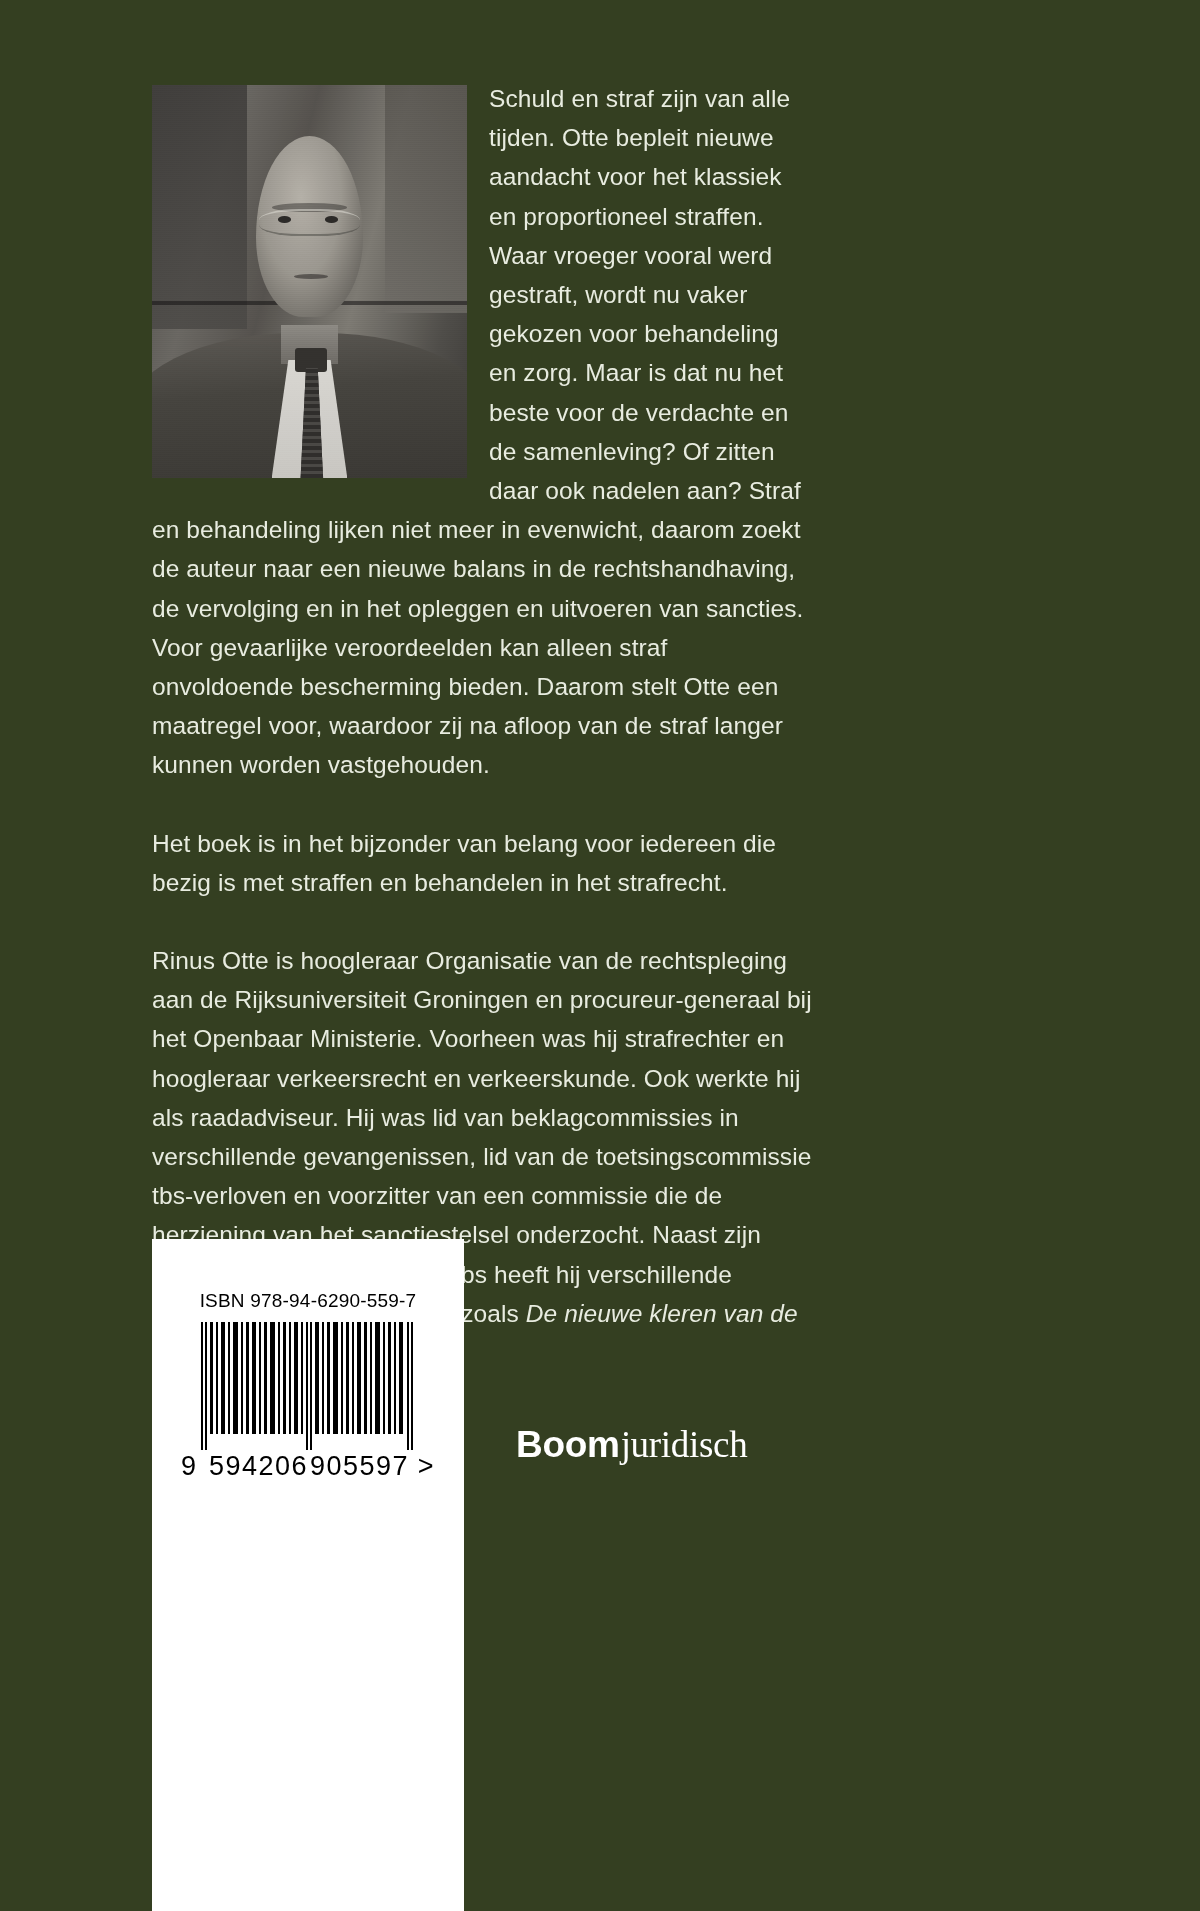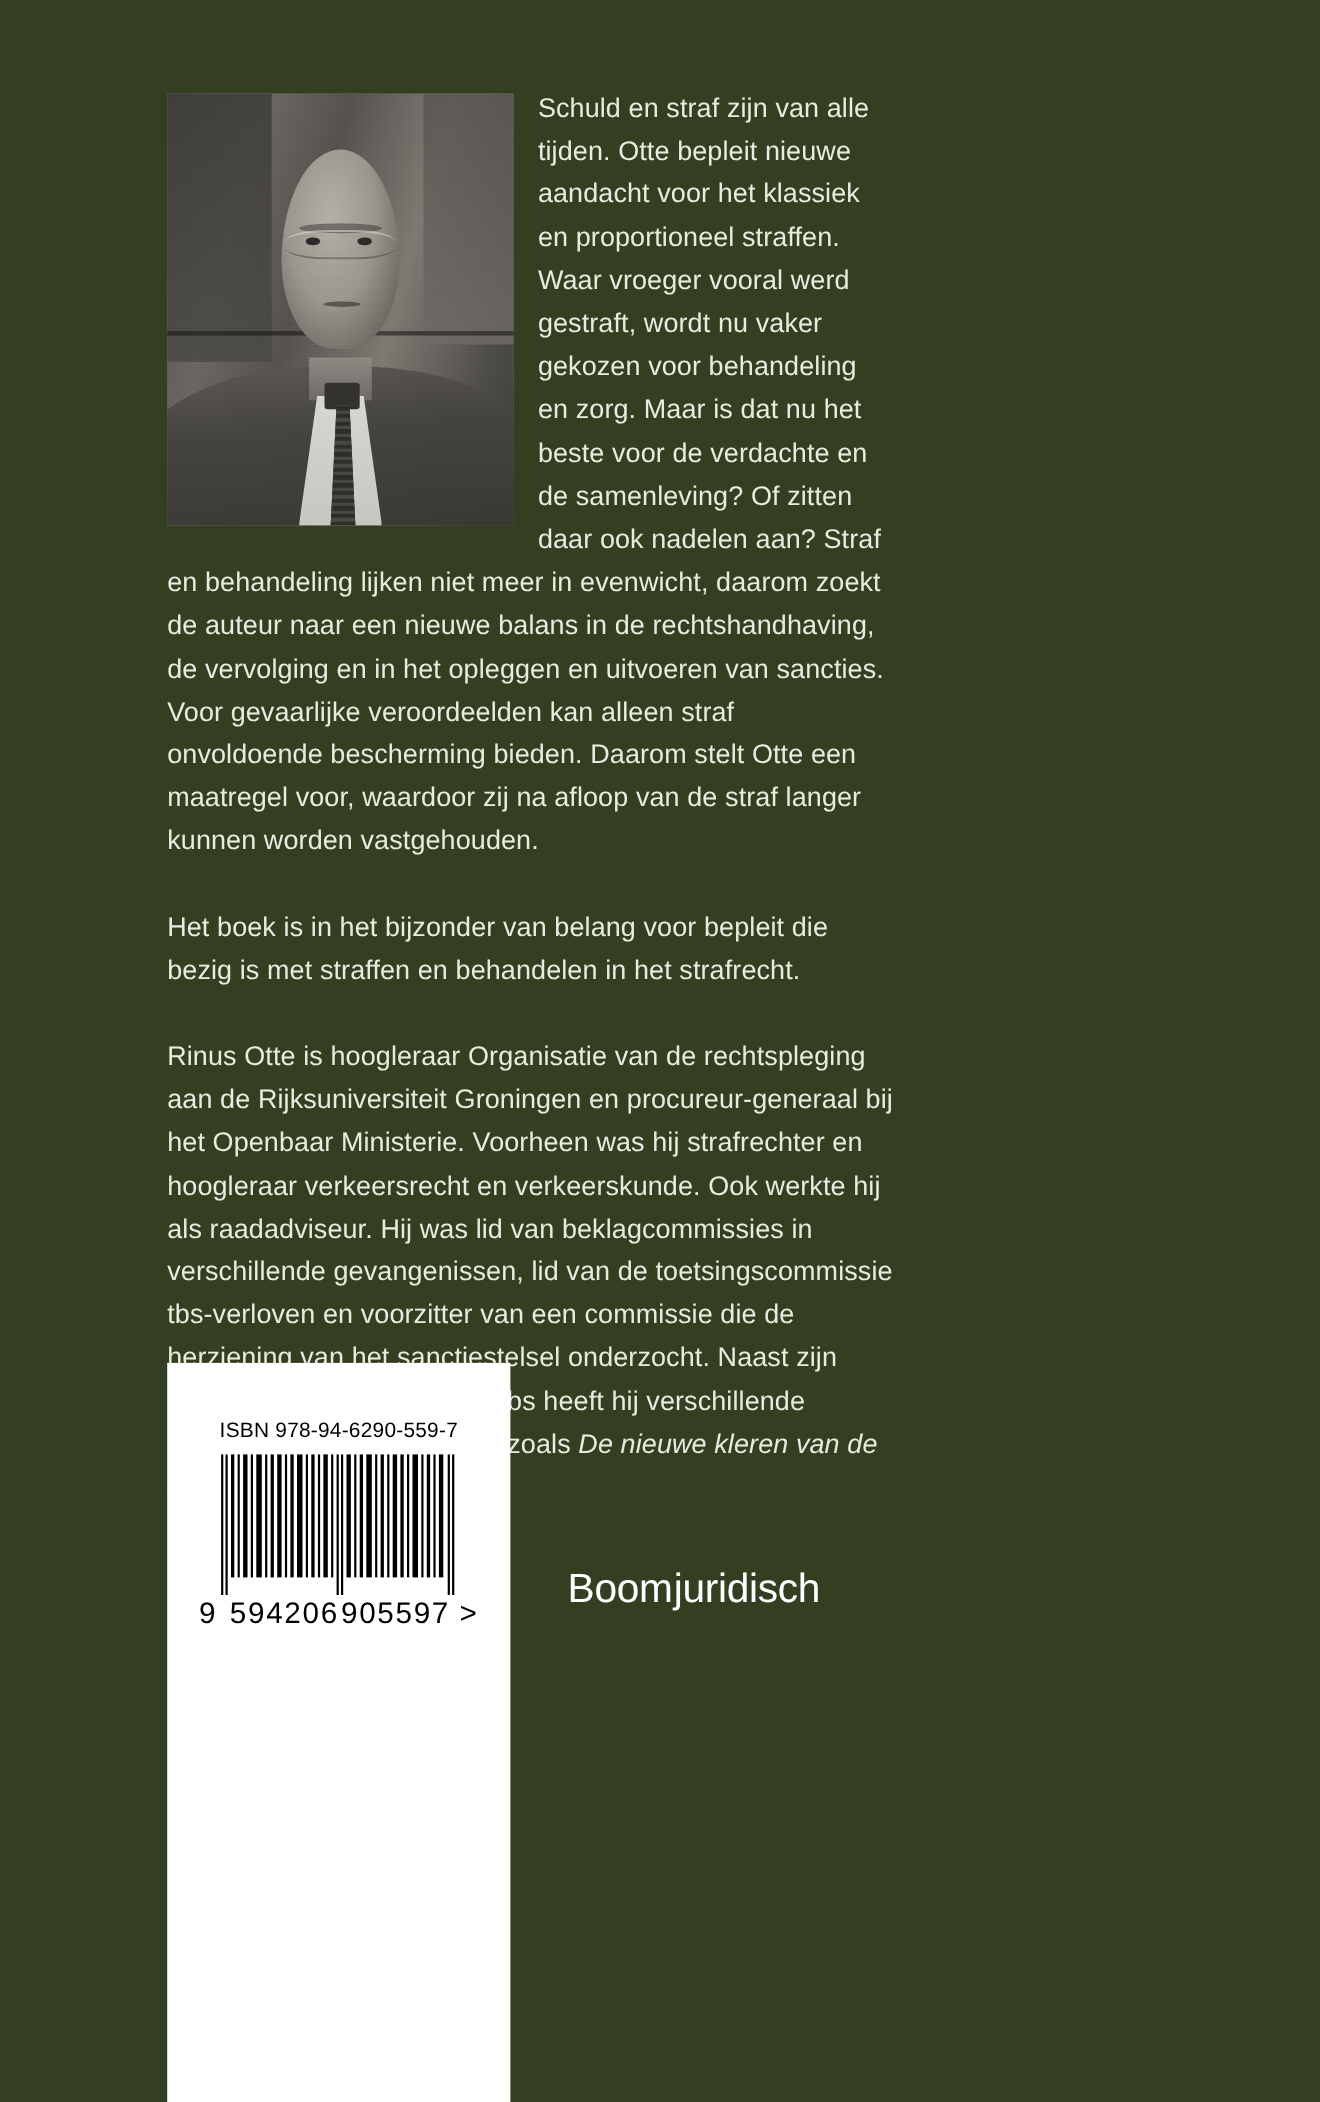--- a/index.html
+++ b/index.html
@@ -225,25 +225,26 @@
   .publisher {
     position: absolute;
     left: 516px;
     top: 1400px;
     color: #ffffff;
     font-size: 37px;
     letter-spacing: -0.3px;
     white-space: nowrap;
   }
   .publisher .boom {
-    font-weight: 400;
+    font-weight: 700;
   }
   .publisher .juridisch {
     font-weight: 400;
     margin-left: 1px;
+    font-family: Liberation Serif, serif;
   }
 </style>
 </head>
 <body>
 
 <div class="cover">
 
   <div class="blurb">
 
     <div class="portrait">
@@ -260,21 +261,21 @@
       <div class="brow"></div>
       <div class="glasses"></div>
       <div class="eyeL"></div>
       <div class="eyeR"></div>
       <div class="mouth"></div>
       <div class="grain"></div>
     </div>
 
     <p>Schuld en straf zijn van alle tijden. Otte bepleit nieuwe aandacht voor het klassiek en proportioneel straffen. Waar vroeger vooral werd gestraft, wordt nu vaker gekozen voor behandeling en zorg. Maar is dat nu het beste voor de verdachte en de samenleving? Of zitten daar ook nadelen aan? Straf en behandeling  lijken niet meer in evenwicht, daarom zoekt de auteur naar een nieuwe balans in de rechtshandhaving, de vervolging en in het opleggen en uitvoeren van sancties. Voor gevaarlijke veroordeelden kan alleen straf onvoldoende bescherming bieden. Daarom stelt Otte een maatregel voor, waardoor zij na afloop van de straf langer kunnen worden vastgehouden.</p>
 
-    <p>Het boek is in het bijzonder van belang voor bepleit die bezig is met straffen en behandelen in het strafrecht.</p>
+    <p>Het boek is in het bijzonder van belang voor iedereen die bezig is met straffen en behandelen in het strafrecht.</p>
 
     <p><span>Rinus Otte is hoogleraar Organisatie van de rechtspleging aan de Rijksuniversiteit Groningen en procureur-generaal bij het Openbaar Ministerie. Voorheen was hij strafrechter en hoogleraar verkeersrecht en verkeerskunde. Ook werkte hij als raadadviseur. Hij was lid van beklagcommissies in verschillende gevangenissen, lid van de toetsingscommissie tbs-verloven en voorzitter van een commissie die de herziening van het sanctiestelsel onderzocht. Naast zijn publicaties over straffen en tbs heeft  hij verschillende boeken op zijn naam staan, zoals </span><em>De nieuwe kleren van de rechter</em><span> en </span><em>Het proces</em><span>.</span></p>
   </div>
 
   <div class="isbn-panel">
     <div class="isbn-text">ISBN 978-94-6290-559-7</div>
 
     <div class="barcode-wrap">
       <svg class="barcode" viewBox="0 0 218 128" preserveAspectRatio="none">
         <rect x="0" y="0" width="218" height="128" fill="#ffffff"></rect>

